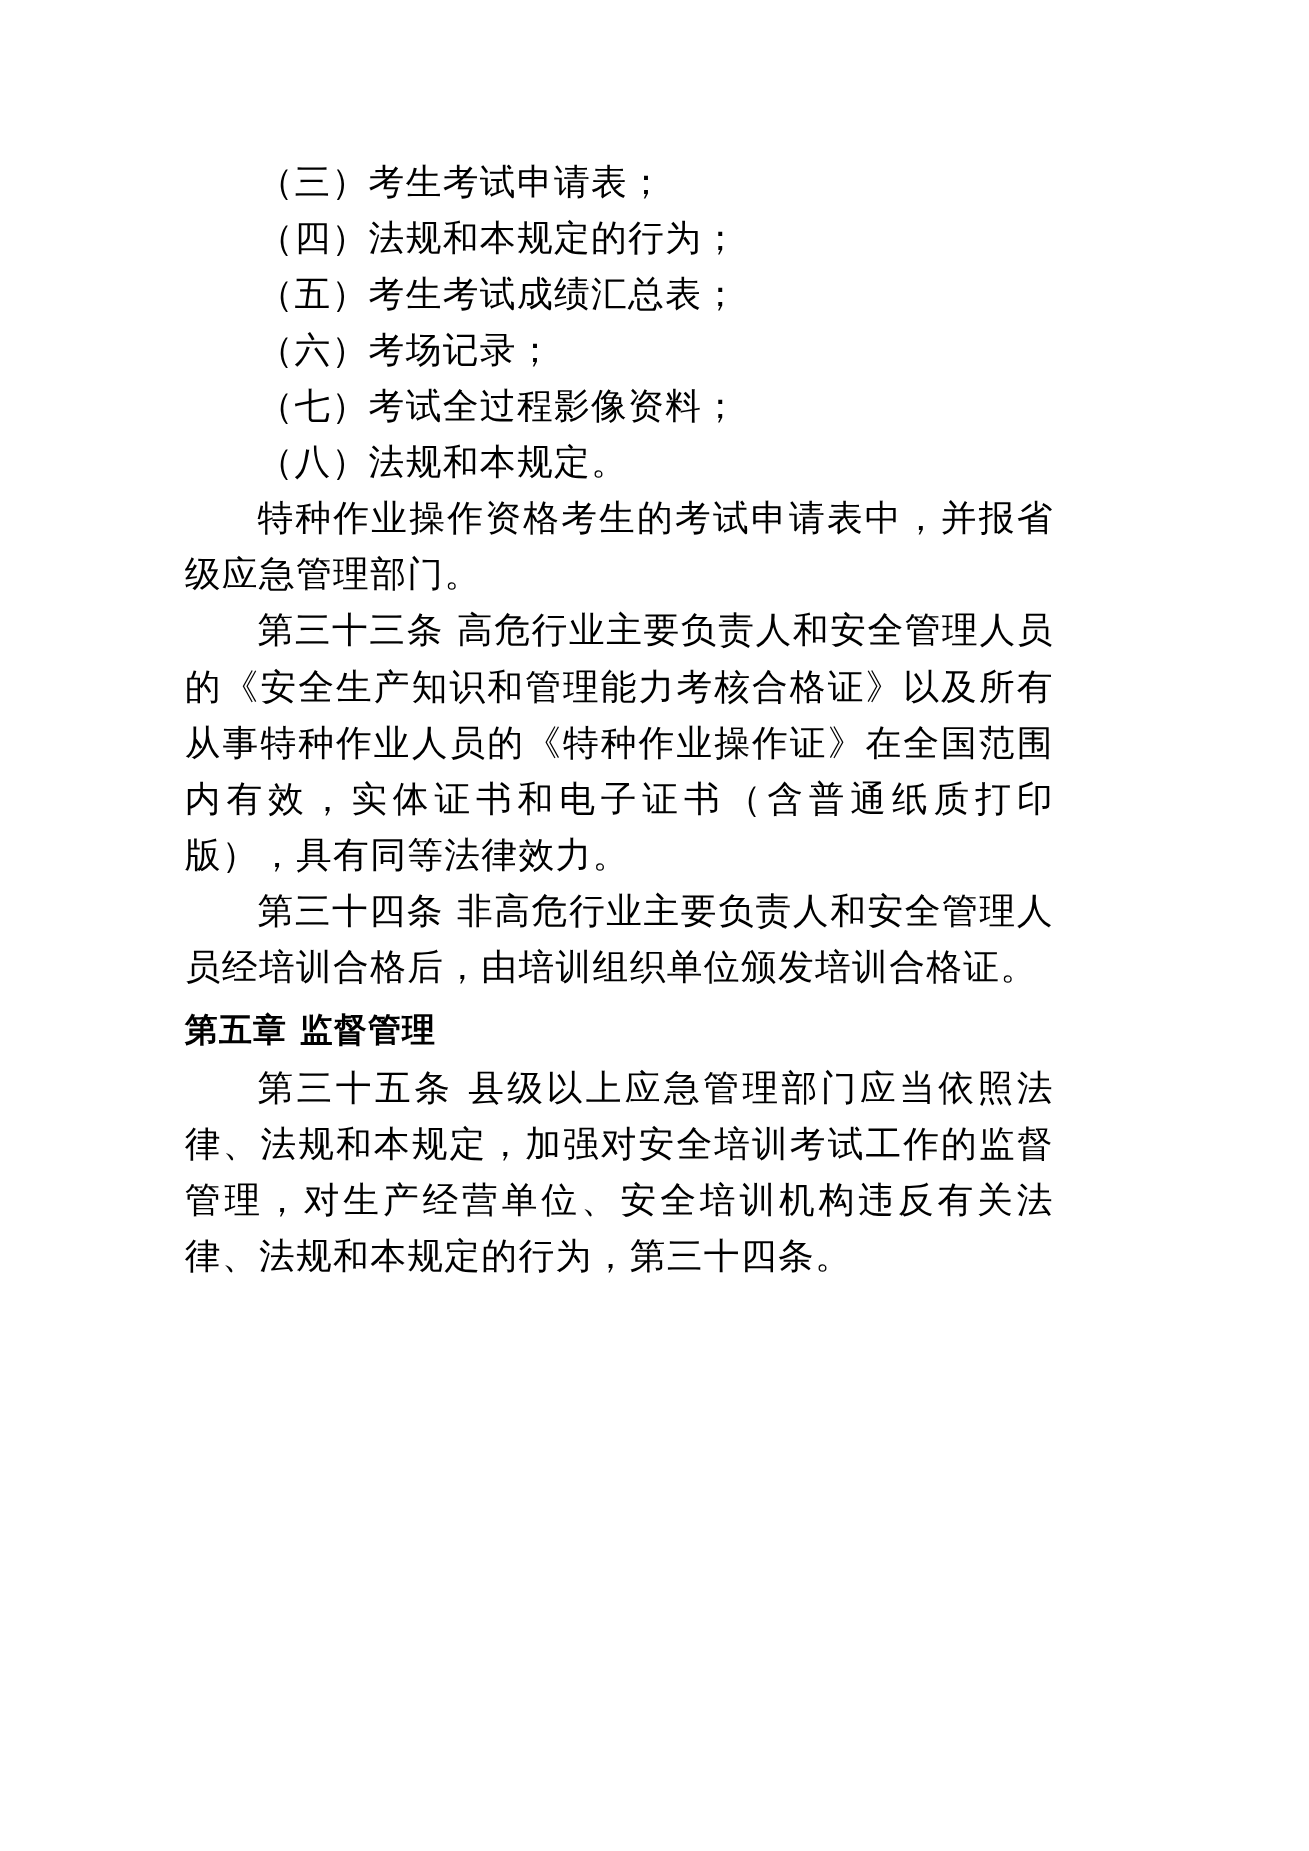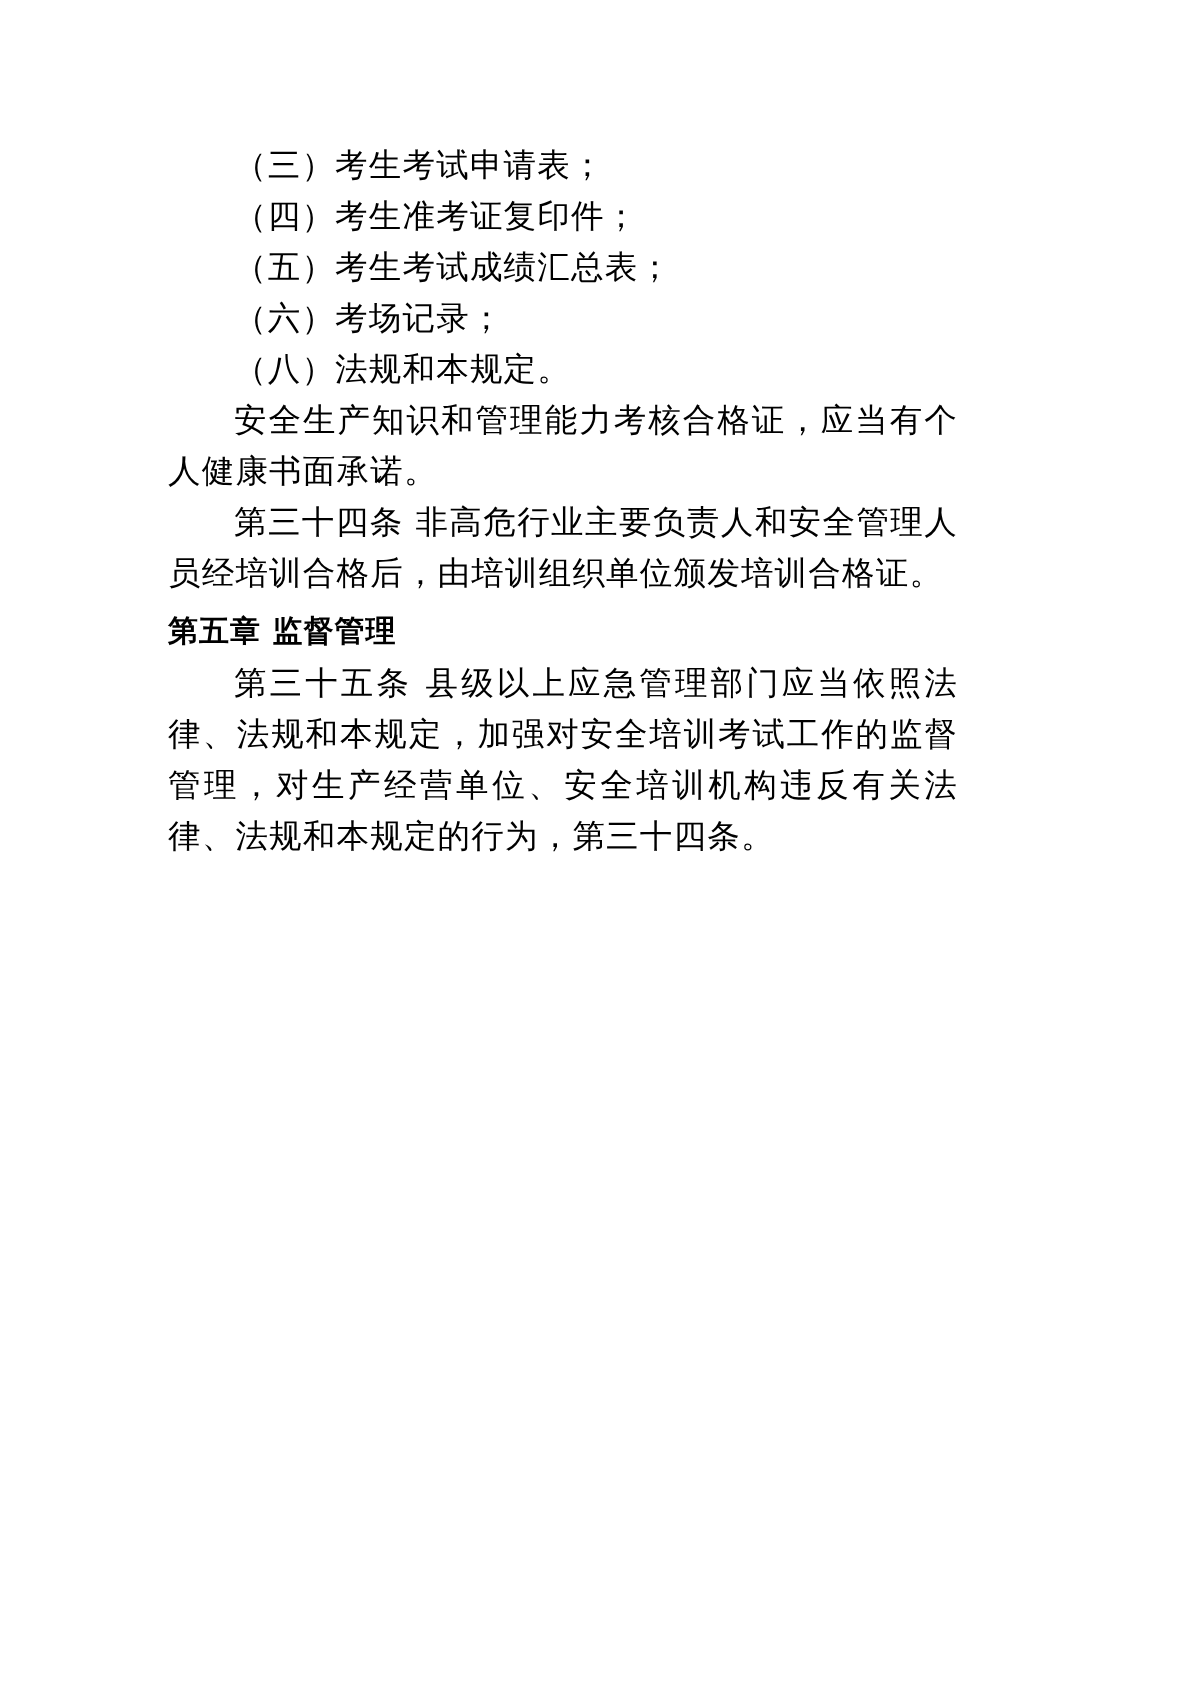--- a/index.html
+++ b/index.html
@@ -50,26 +50,28 @@
     margin: 6px 0 2px 0;
   }
 </style>
 </head>
 <body>
 
 <div class="page">
   <div class="body-area">
 
     <p class="para list-item">（三）考生考试申请表；</p>
-    <p class="para list-item">（四）考生准考证复印件；</p>
+    <p class="para list-item">（四）法规和本规定的行为；</p>
     <p class="para list-item">（五）考生考试成绩汇总表；</p>
     <p class="para list-item">（六）考场记录；</p>
+    <p class="para list-item">（七）考试全过程影像资料；</p>
     <p class="para list-item">（八）法规和本规定。</p>
 
-    <p class="para indent">安全生产知识和管理能力考核合格证，应当有个人健康书面承诺。</p>
+    <p class="para indent">特种作业操作资格考生的考试申请表中，并报省级应急管理部门。</p>
+    <p class="para indent">第三十三条 高危行业主要负责人和安全管理人员的《安全生产知识和管理能力考核合格证》以及所有从事特种作业人员的《特种作业操作证》在全国范围内有效，实体证书和电子证书（含普通纸质打印版），具有同等法律效力。</p>
     <p class="para indent">第三十四条 非高危行业主要负责人和安全管理人员经培训合格后，由培训组织单位颁发培训合格证。</p>
 
     <p class="chapter-title">第五章  监督管理</p>
 
     <p class="para indent">第三十五条 县级以上应急管理部门应当依照法律、法规和本规定，加强对安全培训考试工作的监督管理，对生产经营单位、安全培训机构违反有关法律、法规和本规定的行为，第三十四条。</p>
 
   </div>
 </div>
 
 </body></html>

